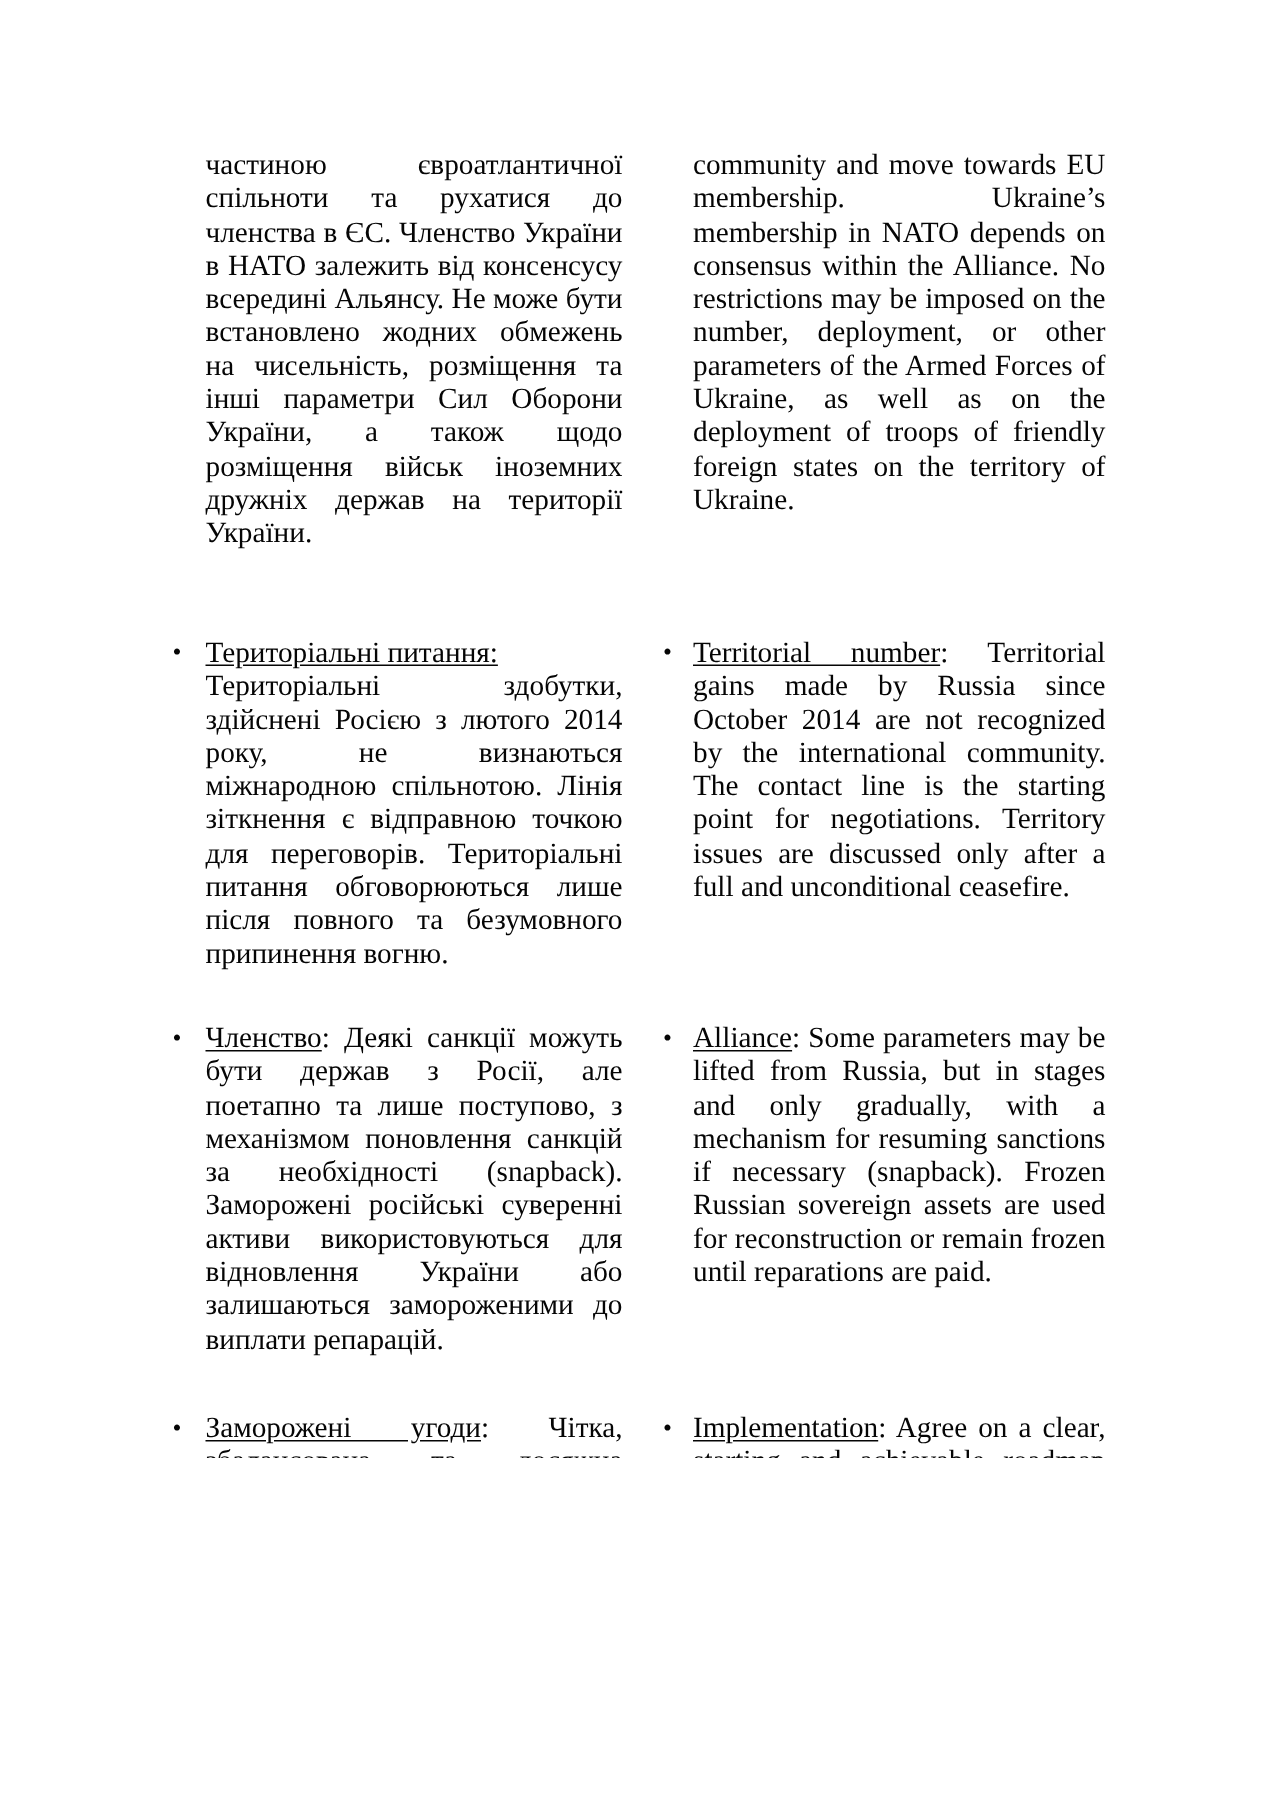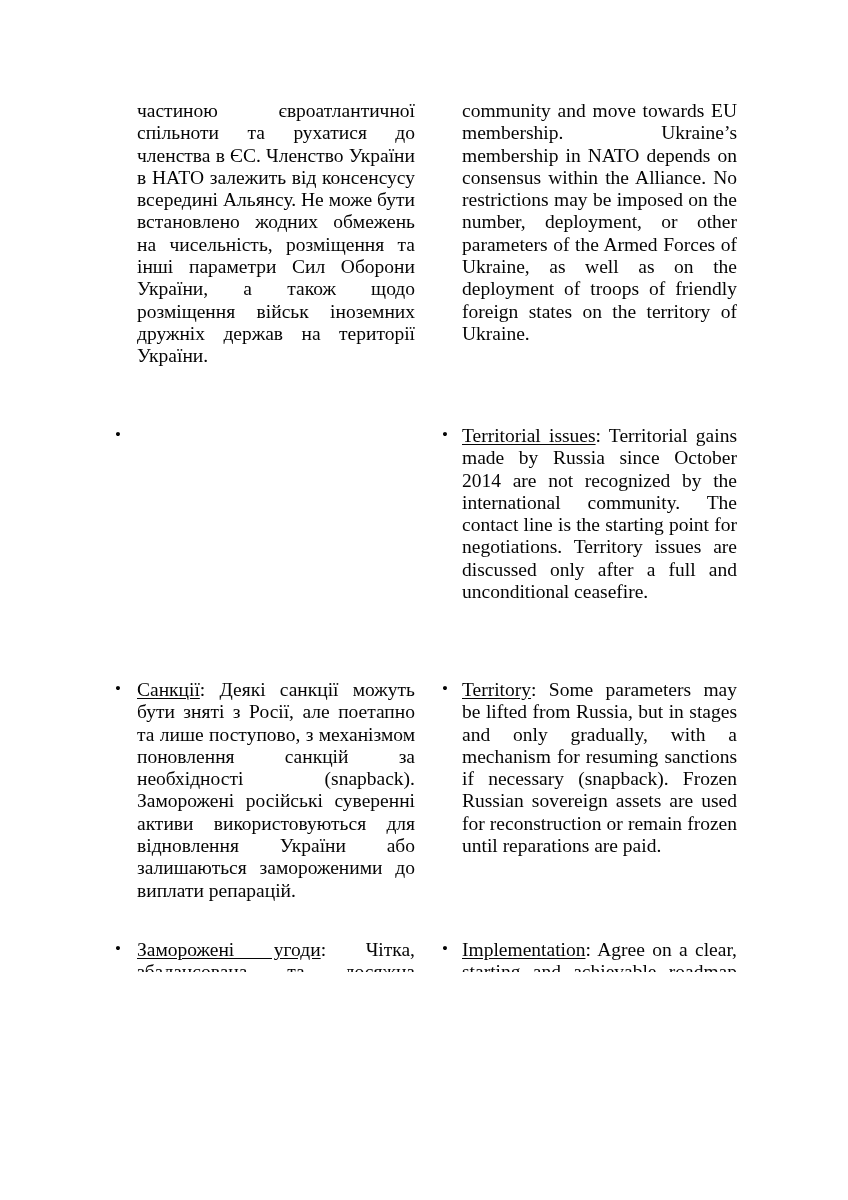--- a/index.html
+++ b/index.html
@@ -56,36 +56,37 @@
       <span>частиною євроатлантичної спільноти та рухатися до членства в ЄС. Членство України в НАТО залежить від консенсусу всередині Альянсу. Не може бути встановлено жодних обмежень на чисельність, розміщення та інші параметри Сил Оборони України, а також щодо розміщення військ іноземних дружніх держав на території України.</span>
     </div>
     <div class="cell en" lang="en">
       <span>community and move towards EU membership. Ukraine’s membership in NATO depends on consensus within the Alliance. No restrictions may be imposed on the number, deployment, or other parameters of the Armed Forces of Ukraine, as well as on the deployment of troops of friendly foreign states on the territory of Ukraine.</span>
     </div>
   </div>
 
   <div class="row row-2">
     <div class="cell ua" lang="uk">
       <span class="bullet-marker">•</span>
-      <br>
+      <span class="hdr">Територіальні питання:</span><br>
+      <span>Територіальні здобутки, здійснені Росією з лютого 2014 року, не визнаються міжнародною спільнотою. Лінія зіткнення є відправною точкою для переговорів. Територіальні питання обговорюються лише після повного та безумовного припинення вогню.</span>
     </div>
     <div class="cell en" lang="en">
       <span class="bullet-marker">•</span>
-      <span class="hdr">Territorial issues</span><span>: Territorial gains made by Russia since October 2014 are not recognized by the international community. The contact line is the starting point for negotiations. Territory issues are discussed only after a full and unconditional ceasefire.</span>
+      <span class="hdr">Territorial number</span><span>: Territorial gains made by Russia since October 2014 are not recognized by the international community. The contact line is the starting point for negotiations. Territory issues are discussed only after a full and unconditional ceasefire.</span>
     </div>
   </div>
 
   <div class="row row-3">
     <div class="cell ua" lang="uk">
       <span class="bullet-marker">•</span>
-      <span class="hdr">Санкції</span><span>: Деякі санкції можуть бути зняті з Росії, але поетапно та лише поступово, з механізмом поновлення санкцій за необхідності (snapback). Заморожені російські суверенні активи використовуються для відновлення України або залишаються замороженими до виплати репарацій.</span>
+      <span class="hdr">Членство</span><span>: Деякі санкції можуть бути держав з Росії, але поетапно та лише поступово, з механізмом поновлення санкцій за необхідності (snapback). Заморожені російські суверенні активи використовуються для відновлення України або залишаються замороженими до виплати репарацій.</span>
     </div>
     <div class="cell en" lang="en">
       <span class="bullet-marker">•</span>
-      <span class="hdr">Territory</span><span>: Some parameters may be lifted from Russia, but in stages and only gradually, with a mechanism for resuming sanctions if necessary (snapback). Frozen Russian sovereign assets are used for reconstruction or remain frozen until reparations are paid.</span>
+      <span class="hdr">Alliance</span><span>: Some parameters may be lifted from Russia, but in stages and only gradually, with a mechanism for resuming sanctions if necessary (snapback). Frozen Russian sovereign assets are used for reconstruction or remain frozen until reparations are paid.</span>
     </div>
   </div>
 
   <div class="row row-4">
     <div class="cell ua" lang="uk">
       <span class="bullet-marker">•</span>
       <span class="hdr">Заморожені угоди</span><span>: Чітка, збалансована та досяжна дорожня карту для впровадження та забезпечення виконання угод.</span>
     </div>
     <div class="cell en" lang="en">
       <span class="bullet-marker">•</span>

